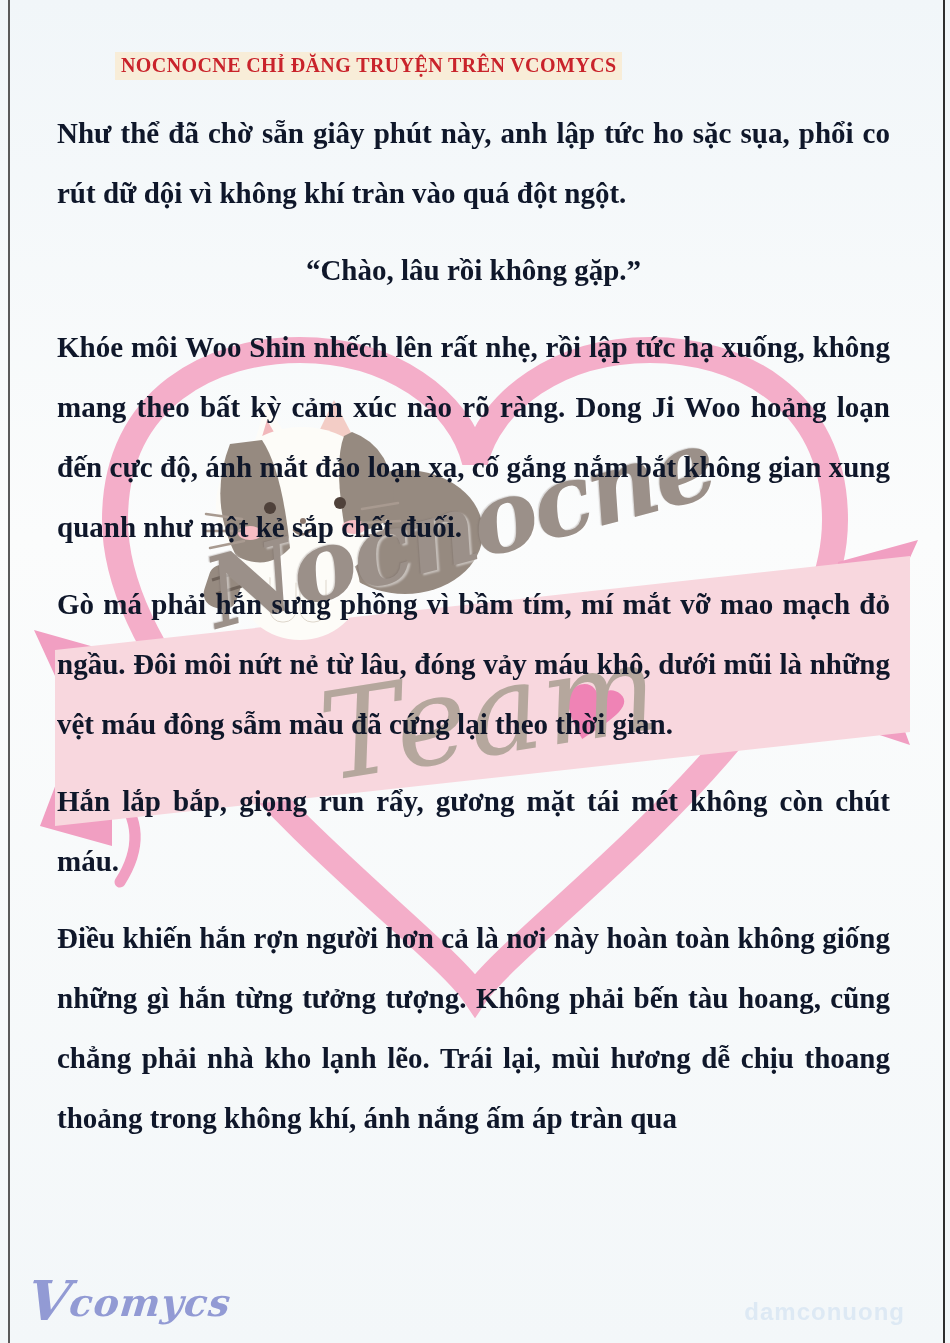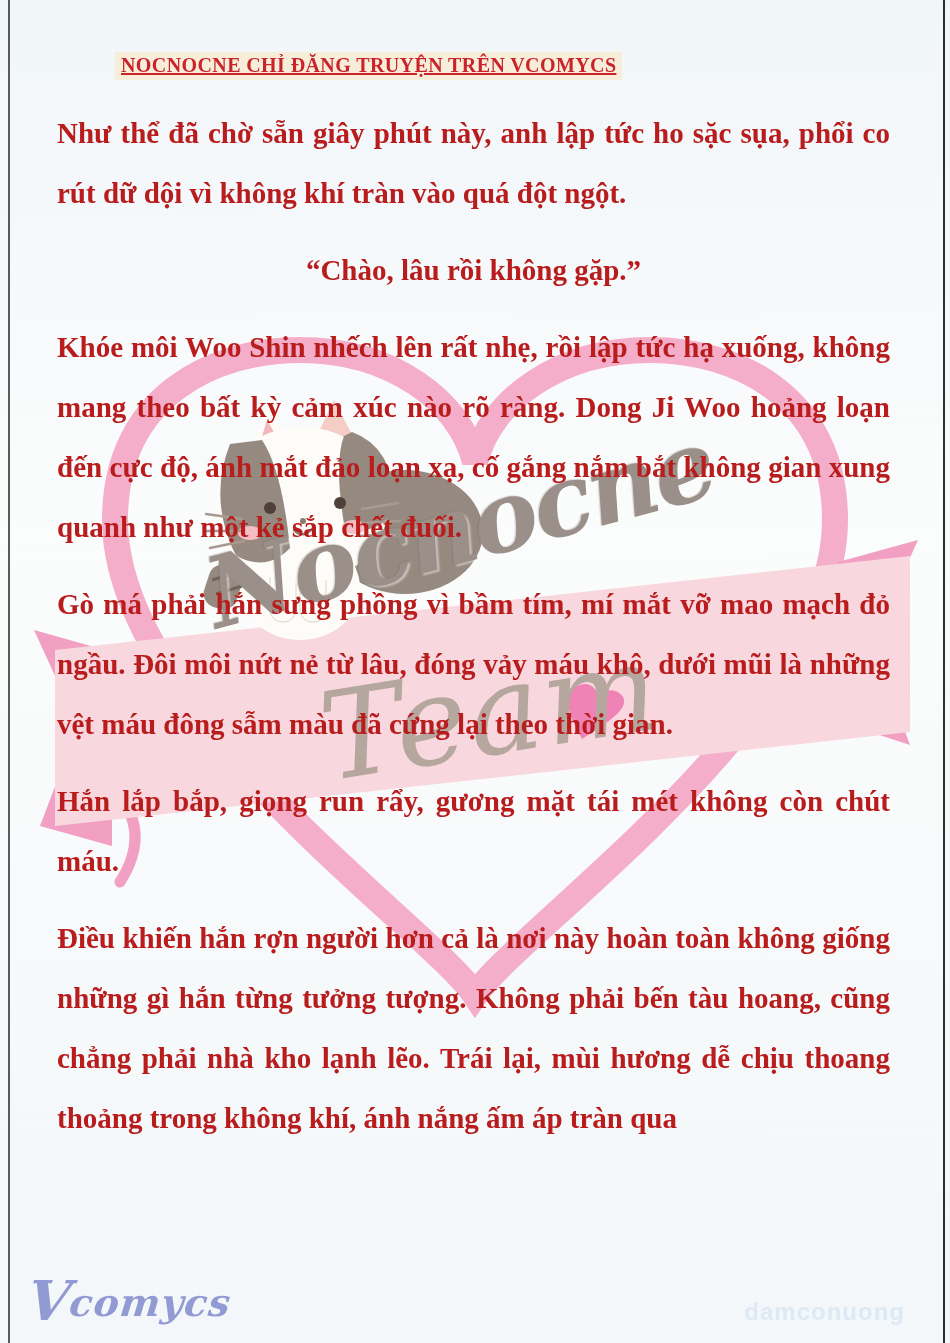--- a/index.html
+++ b/index.html
@@ -20,23 +20,23 @@
       color:#9b9089;transform:rotate(-15deg);transform-origin:left center;
       text-shadow:2px 2px 2px rgba(255,255,255,.45), -1px -1px 1px rgba(110,100,95,.25);}
   .wm-text-team{position:absolute;left:322px;top:668px;
       font:italic 400 122px "DejaVu Serif",serif;letter-spacing:2px;
       color:#b5a79d;transform:rotate(-9deg);transform-origin:left center;}
 
   
   .content{position:absolute;left:57px;right:60px;top:0;z-index:3;}
   .chapter-note{display:inline-block;margin:52px 0 0 58px;padding:2px 6px 3px;
       background:#f8edd8;color:#c9232b;
-      font:700 20px "Liberation Serif",serif;letter-spacing:.4px;text-decoration:underline;}
+      font:700 20px "Liberation Serif",serif;letter-spacing:.4px;}
   .body-text p{margin:0 0 17px 0;
-      font:700 29px/60px "Liberation Serif",serif;color:#b91c1c;
+      font:700 29px/60px "Liberation Serif",serif;color:#0f172a;
       text-align:justify;}
   .body-text p.quote{text-align:center;}
   .body-text p:first-of-type{margin-top:23px;}
 
   
   .logo{position:absolute;left:28px;top:1280px;z-index:3;
       font:italic 700 38px "DejaVu Serif",serif;color:#8891d0;opacity:.9;
       letter-spacing:1px;transform:skewX(-6deg);}
   .logo .v{font-size:55px;line-height:38px;vertical-align:-4px;margin-right:-2px;}
   .site-wm{position:absolute;right:45px;top:1298px;z-index:3;

